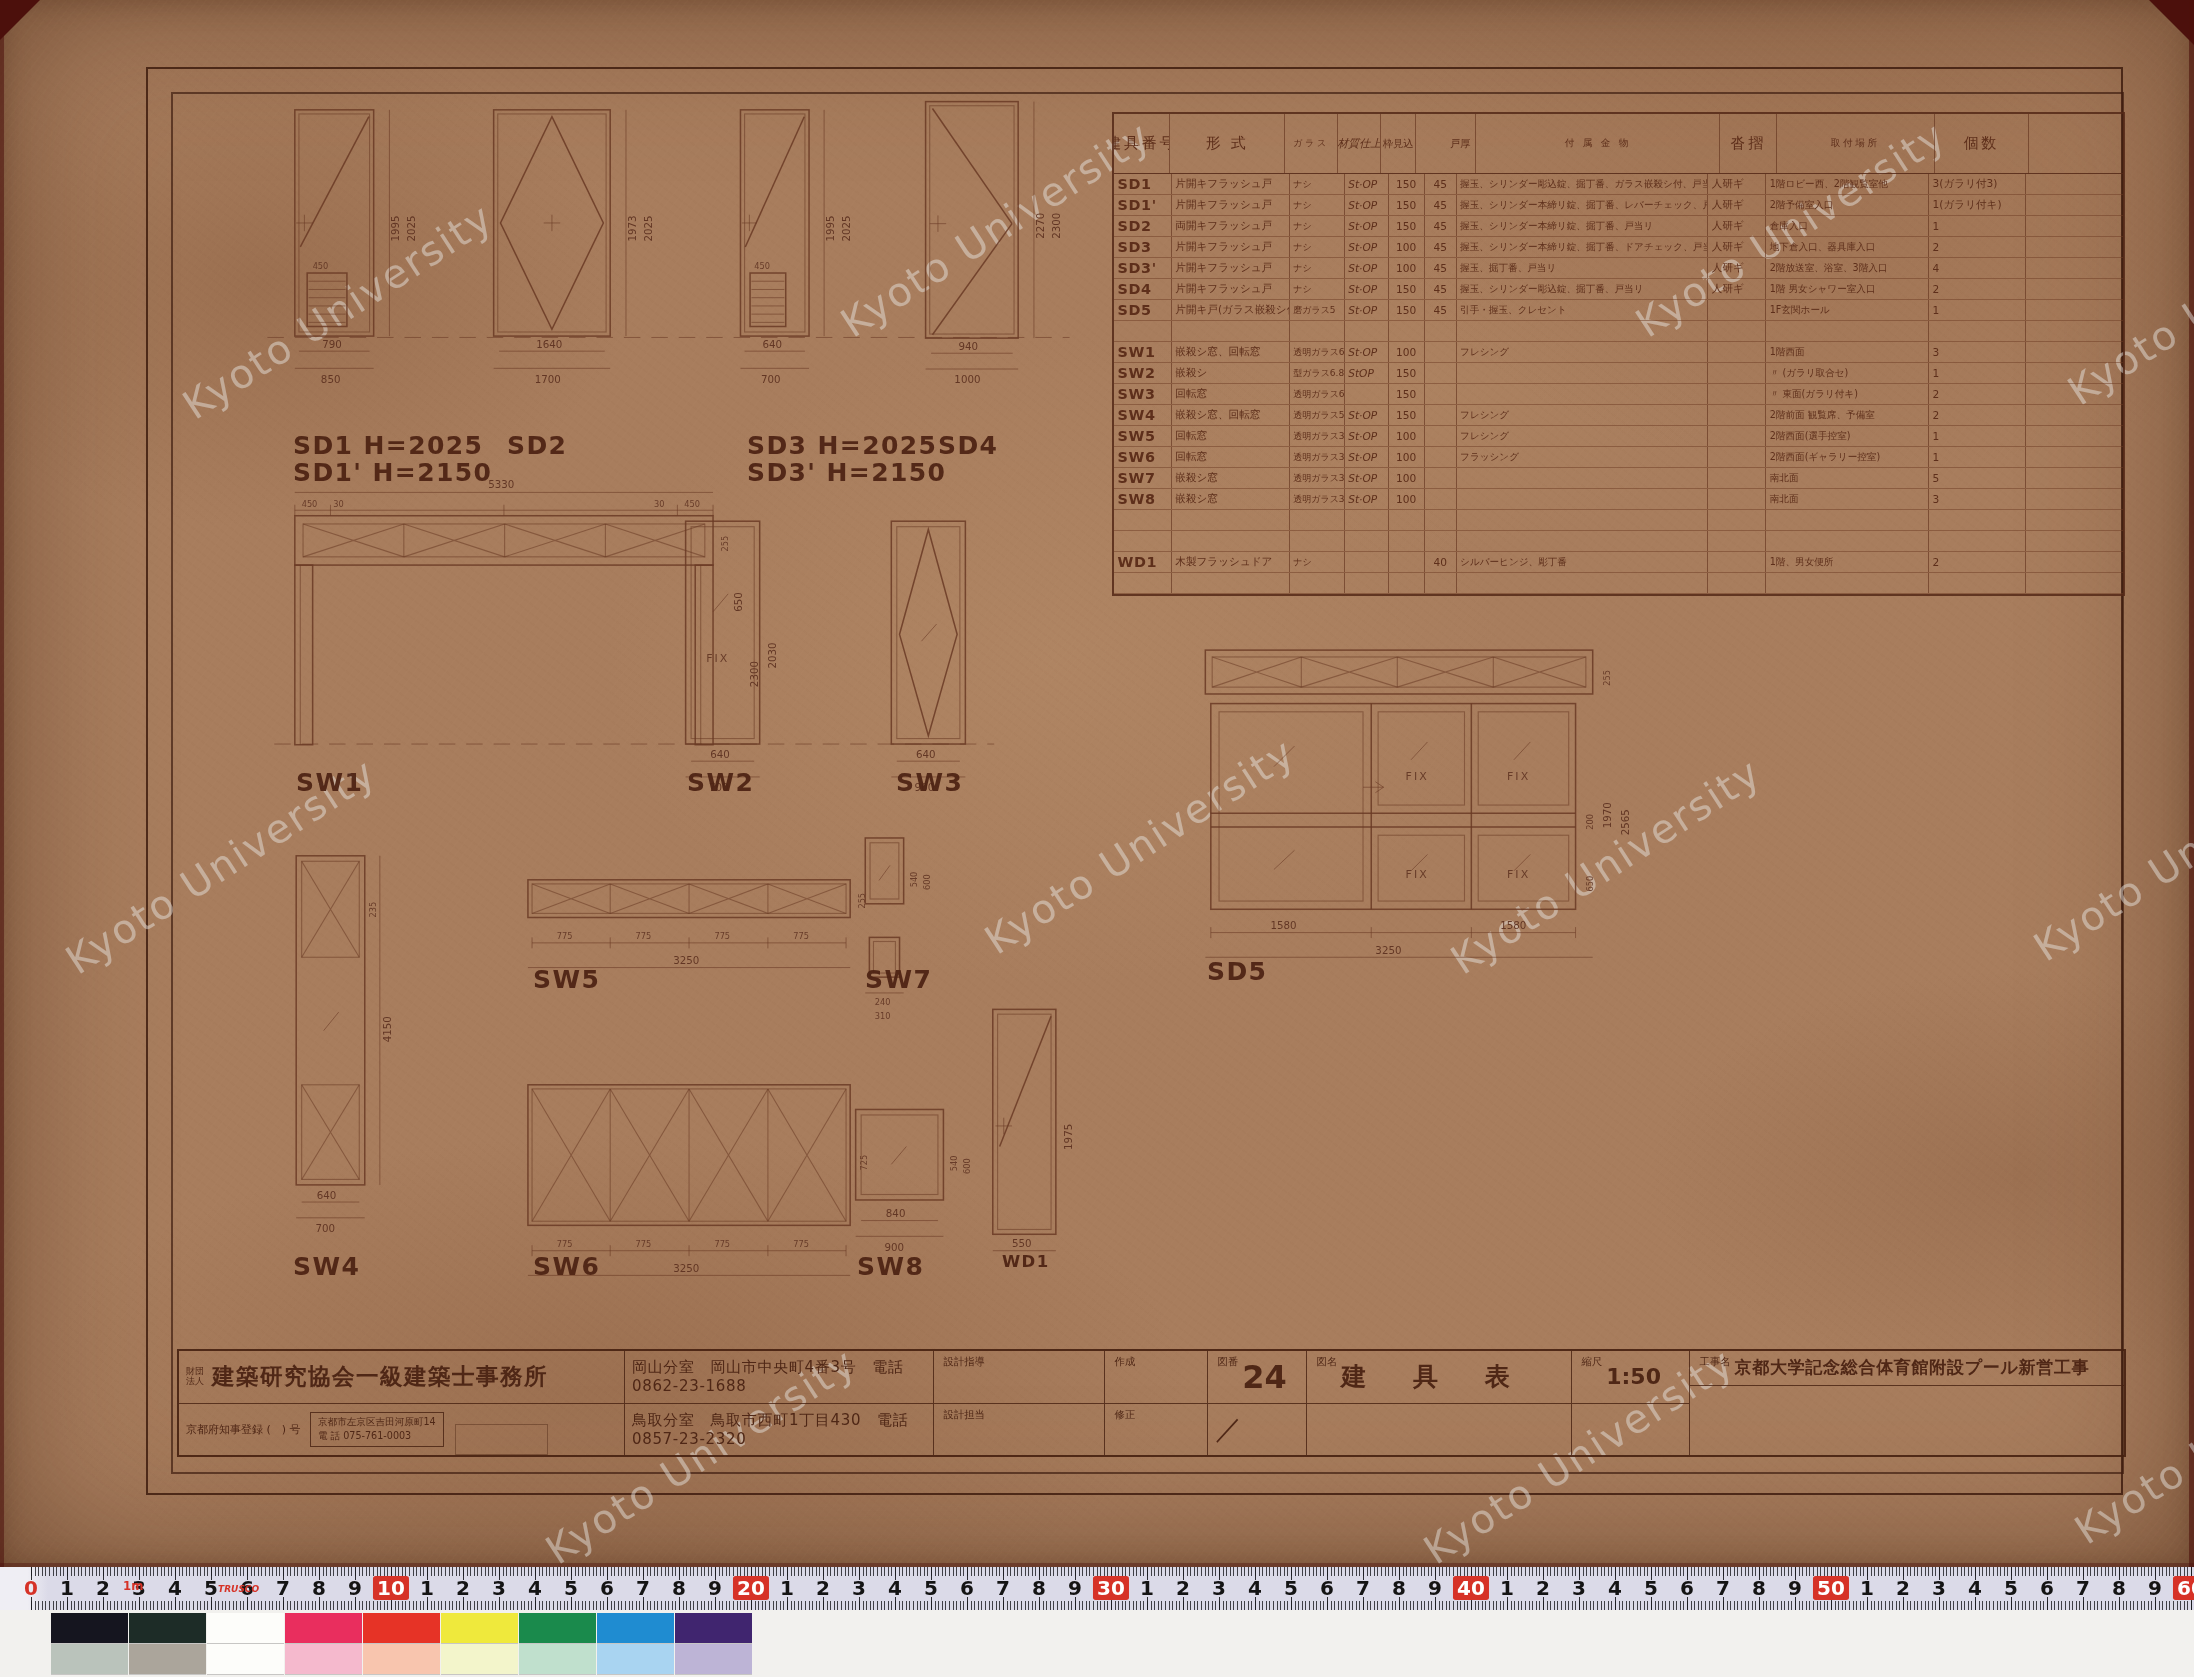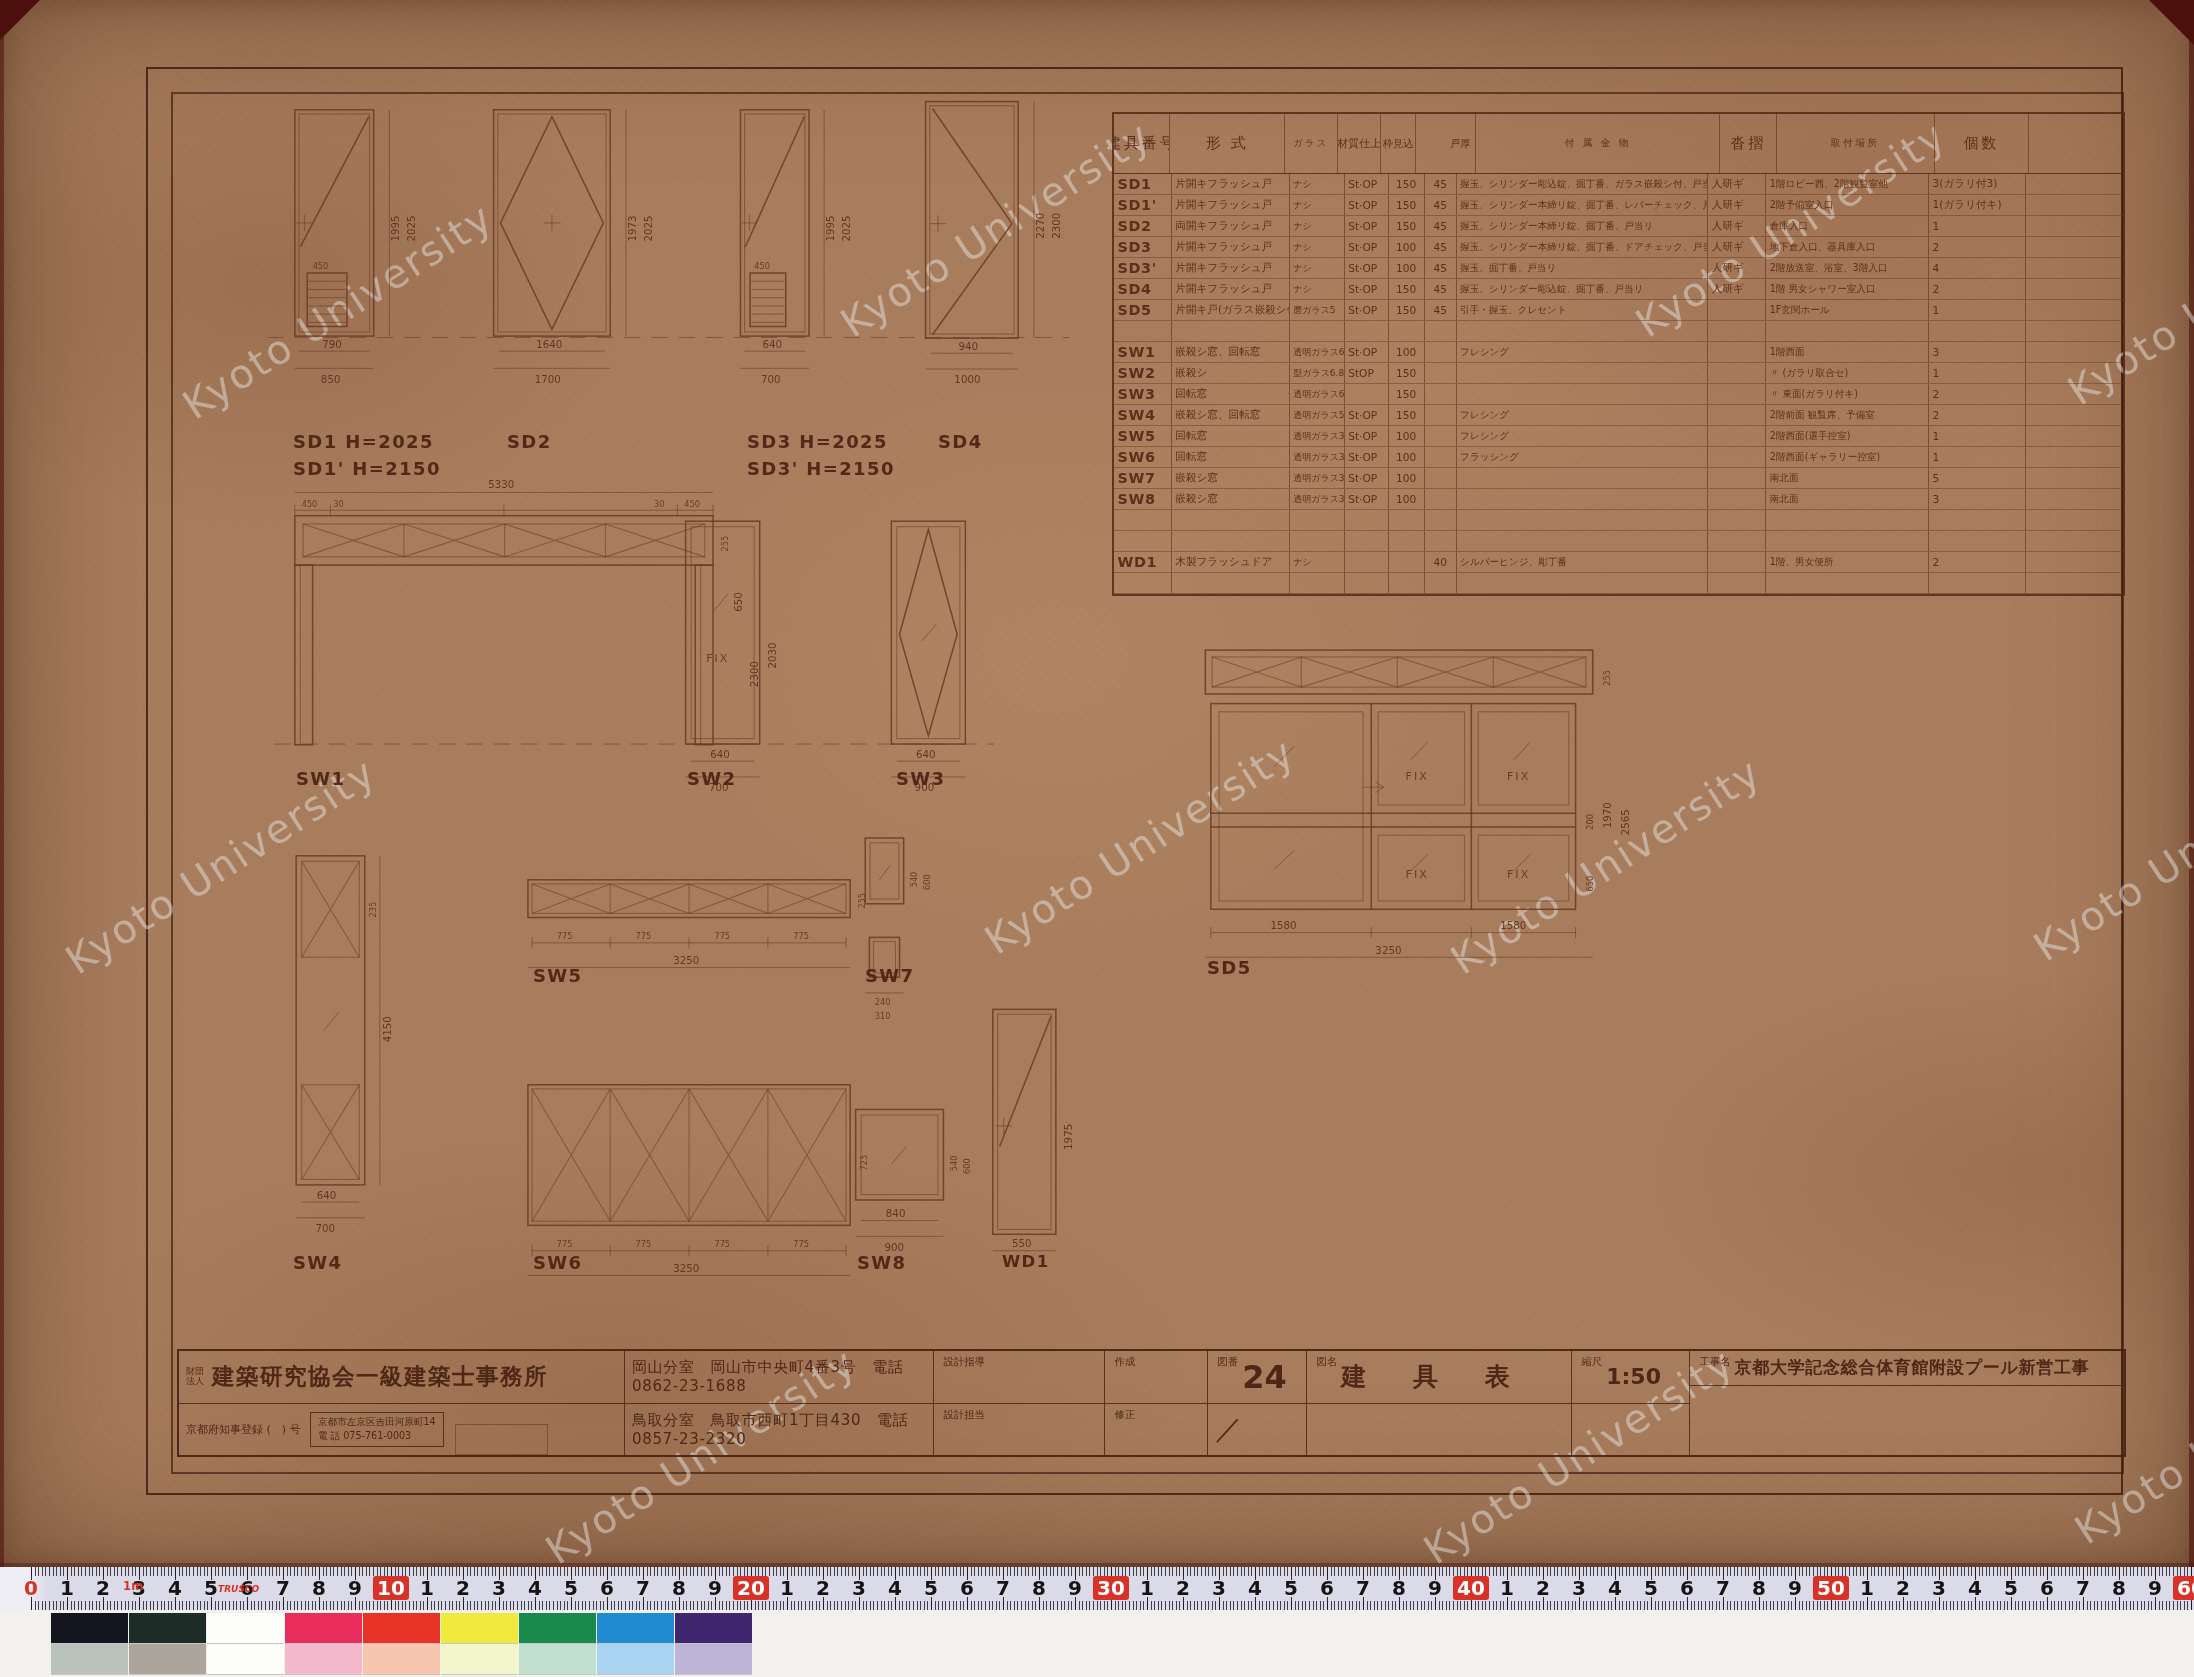--- a/index.html
+++ b/index.html
@@ -32,34 +32,34 @@
       border:2.1px solid rgba(84,40,22,.85);color:#5e2f1b;}
   .thead,.trow{display:flex;align-items:flex-start;}
   .thead{height:59px;border-bottom:1.7px solid rgba(84,40,22,.85);font-size:15px;}
   .trow{height:20px;border-bottom:0.7px solid rgba(110,60,35,.5);font-size:10.6px;}
   .c{height:100%;display:flex;align-items:center;padding:0 3.4px;box-sizing:border-box;
      border-right:1px solid rgba(100,52,30,.65);overflow:hidden;white-space:nowrap;}
   .thead .c{justify-content:center;letter-spacing:2.7px;}
   .c-id{width:58px;font-weight:bold;font-size:14.4px;letter-spacing:0.7px;}
   .thead .c-id{font-size:15px;font-weight:normal;}
   .c-name{width:118px;}  .c-glass{width:55px;font-size:9px;}
-  .c-fin{width:44px;}    .c-frame{width:36px;justify-content:center;}
+  .c-fin{width:44px;font-style:italic;}    .c-frame{width:36px;justify-content:center;}
   .c-thick{width:32px;justify-content:center;}
   .c-hw{width:252px;font-size:9.6px;}
   .c-sill{width:58px;}   .c-loc{width:163px;font-size:9.6px;}
   .c-qty{width:97px;}   .c-extra{width:97px;border-right:none;}
   
   svg text{font-family:"DejaVu Sans",sans-serif;}
   .ln{stroke:#6a3a25;stroke-width:2.2;fill:none;opacity:.85;}
   .lt{stroke:#6a3a25;stroke-width:1.6;fill:none;opacity:.55;}
   .dim{stroke:#6a3a25;stroke-width:1.3;fill:none;opacity:.65;}
   .dtxt{font-size:15px;fill:#5d3120;opacity:.92;}
   .dsm{font-size:12px;fill:#5d3120;opacity:.85;}
   .fixt{font-size:16px;fill:#5d3120;letter-spacing:3px;opacity:.85;}
-  .stencil{position:absolute;font-weight:bold;font-size:18px;letter-spacing:1.4px;
+  .stencil{position:absolute;font-weight:bold;font-size:25px;letter-spacing:1.4px;
       color:rgba(78,36,20,.95);white-space:nowrap;}
   
   #titleblock{position:absolute;left:177px;top:1349px;width:1945px;height:104px;
       border:2.1px solid rgba(70,32,16,.9);display:flex;color:#4f2716;}
   .tb-col{border-right:1.4px solid rgba(70,32,16,.8);box-sizing:border-box;display:flex;flex-direction:column;}
   .tb-cell{flex:1;display:flex;align-items:center;padding:0 6.9px;box-sizing:border-box;position:relative;}
   .tb-split>.tb-cell:first-child{border-bottom:1.4px solid rgba(70,32,16,.8);}
   .tb-small{font-size:9px;line-height:1.1;margin-right:5.5px;}
   .org-name{font-size:22.6px;font-weight:bold;letter-spacing:1.4px;}
   .tb-addr{font-size:15px;letter-spacing:0.7px;}

